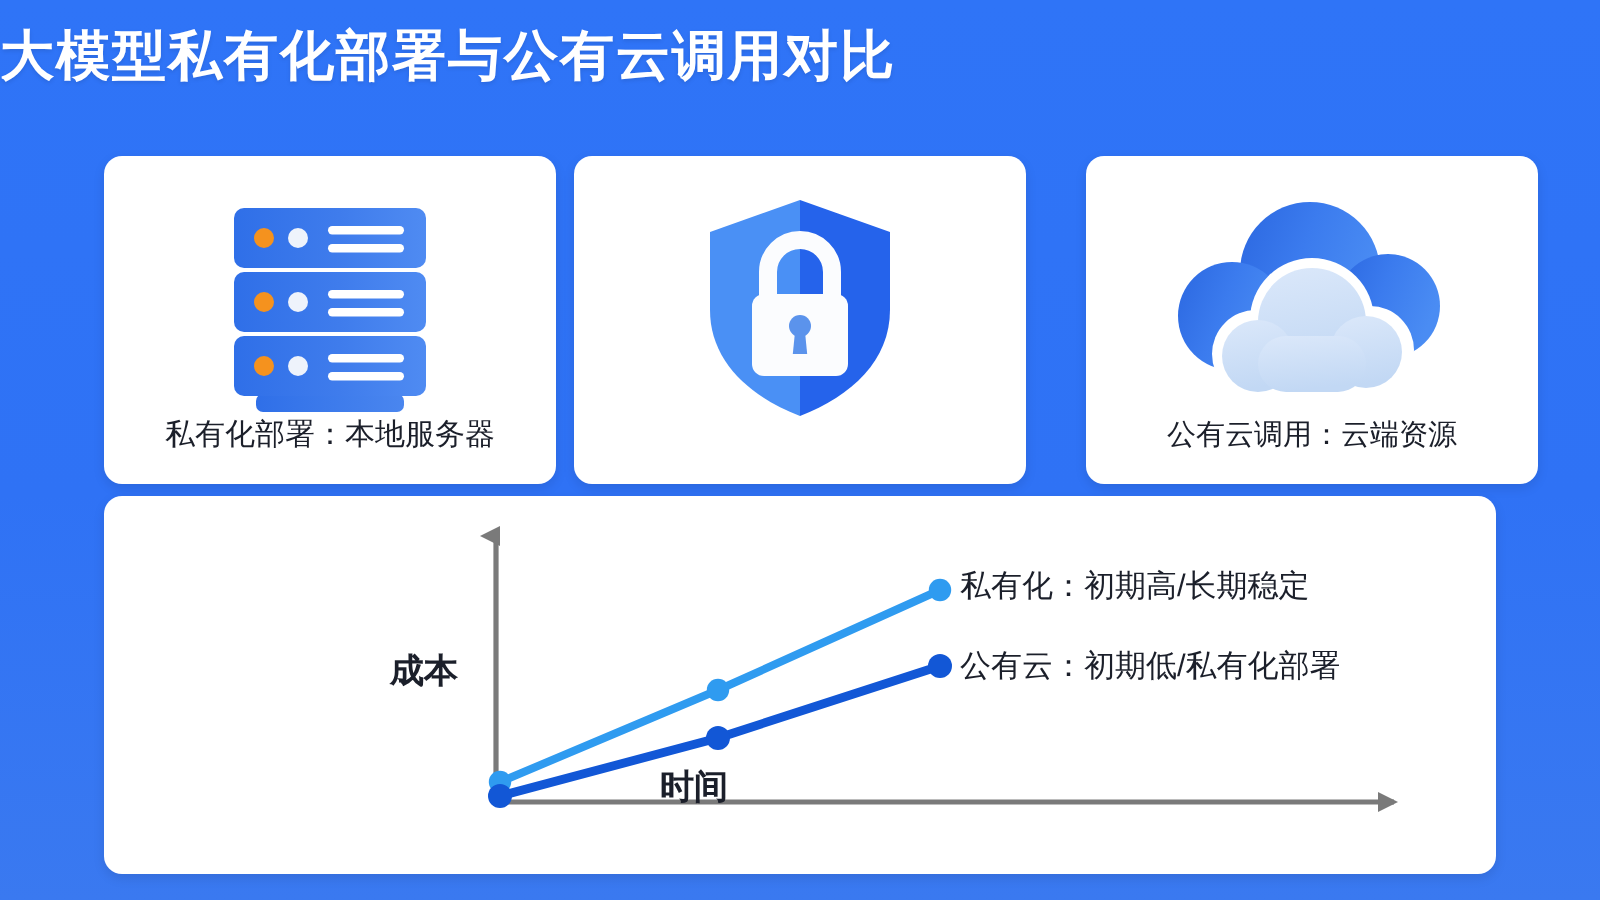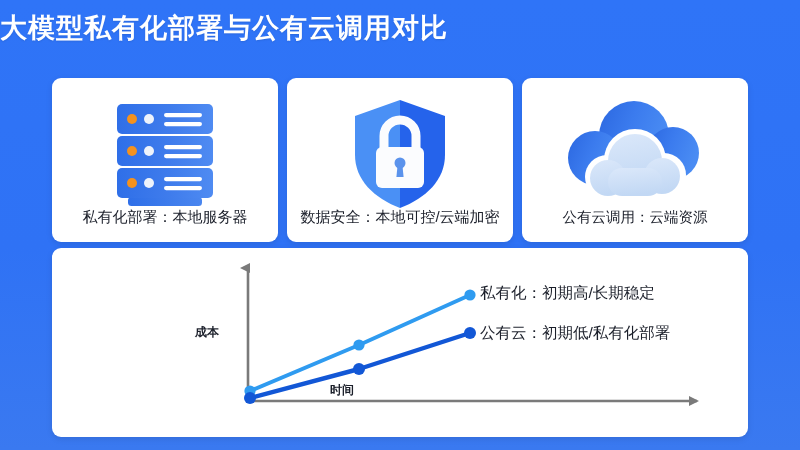--- a/index.html
+++ b/index.html
@@ -43,21 +43,21 @@
     top: 58px;
     height: 164px;
     background: #ffffff;
     border-radius: 9px;
     box-shadow: 0 2px 6px rgba(0,0,0,0.10);
     box-sizing: border-box;
     margin-top: 20px;
   }
   #card-0 { left: 52px;  width: 226px; }
   #card-1 { left: 287px; width: 226px; }
-  #card-2 { left: 522px; width: 226px; }
+  #card-2 { left: 543px; width: 226px; }
 
   .card-icon {
     position: absolute;
     left: 0;
     top: 16px;
     width: 100%;
     height: 120px;
     display: flex;
     align-items: center;
     justify-content: center;
@@ -88,21 +88,21 @@
     box-sizing: border-box;
     overflow: hidden;
   }
   #chart-svg {
     position: absolute;
     left: 0;
     top: 0;
   }
   .axis-label {
     position: absolute;
-    font-size: 12px;
+    font-size: 17px;
     font-weight: bold;
     color: #1b1f2a;
     white-space: nowrap;
   }
   #ylabel { left: 143px; top: 76px; }
   #xlabel { left: 278px; top: 134px; text-align: center; }
 
   .legend-row {
     position: absolute;
     display: flex;
@@ -178,21 +178,20 @@
         </g>
 
         <path d="M36 52 L36 39 A16 16 0 0 1 68 39 L68 52" fill="none" stroke="#fbfcfe" stroke-width="9" stroke-linecap="round"></path>
 
         <rect x="28" y="50" width="48" height="41" rx="6" fill="#fbfcfe"></rect>
 
         <circle cx="52" cy="66" r="5.5" fill="#5b93ec"></circle>
         <path d="M49.6 68 L54.4 68 L55.6 80 L48.4 80 Z" fill="#5b93ec"></path>
       </svg>
     </div>
-    <div class="card-label">数据安全：本地可控/云端加密</div>
   </div>
 
   <div class="card" id="card-2">
     <div class="card-icon">
       <svg width="146" height="112" viewBox="0 0 146 112">
         <defs>
           <linearGradient id="cloudBack" x1="0" y1="0" x2="1" y2="0.4">
             <stop offset="0%" stop-color="#2b67e0"></stop>
             <stop offset="50%" stop-color="#3b7bee"></stop>
             <stop offset="100%" stop-color="#4a8cf3"></stop>

